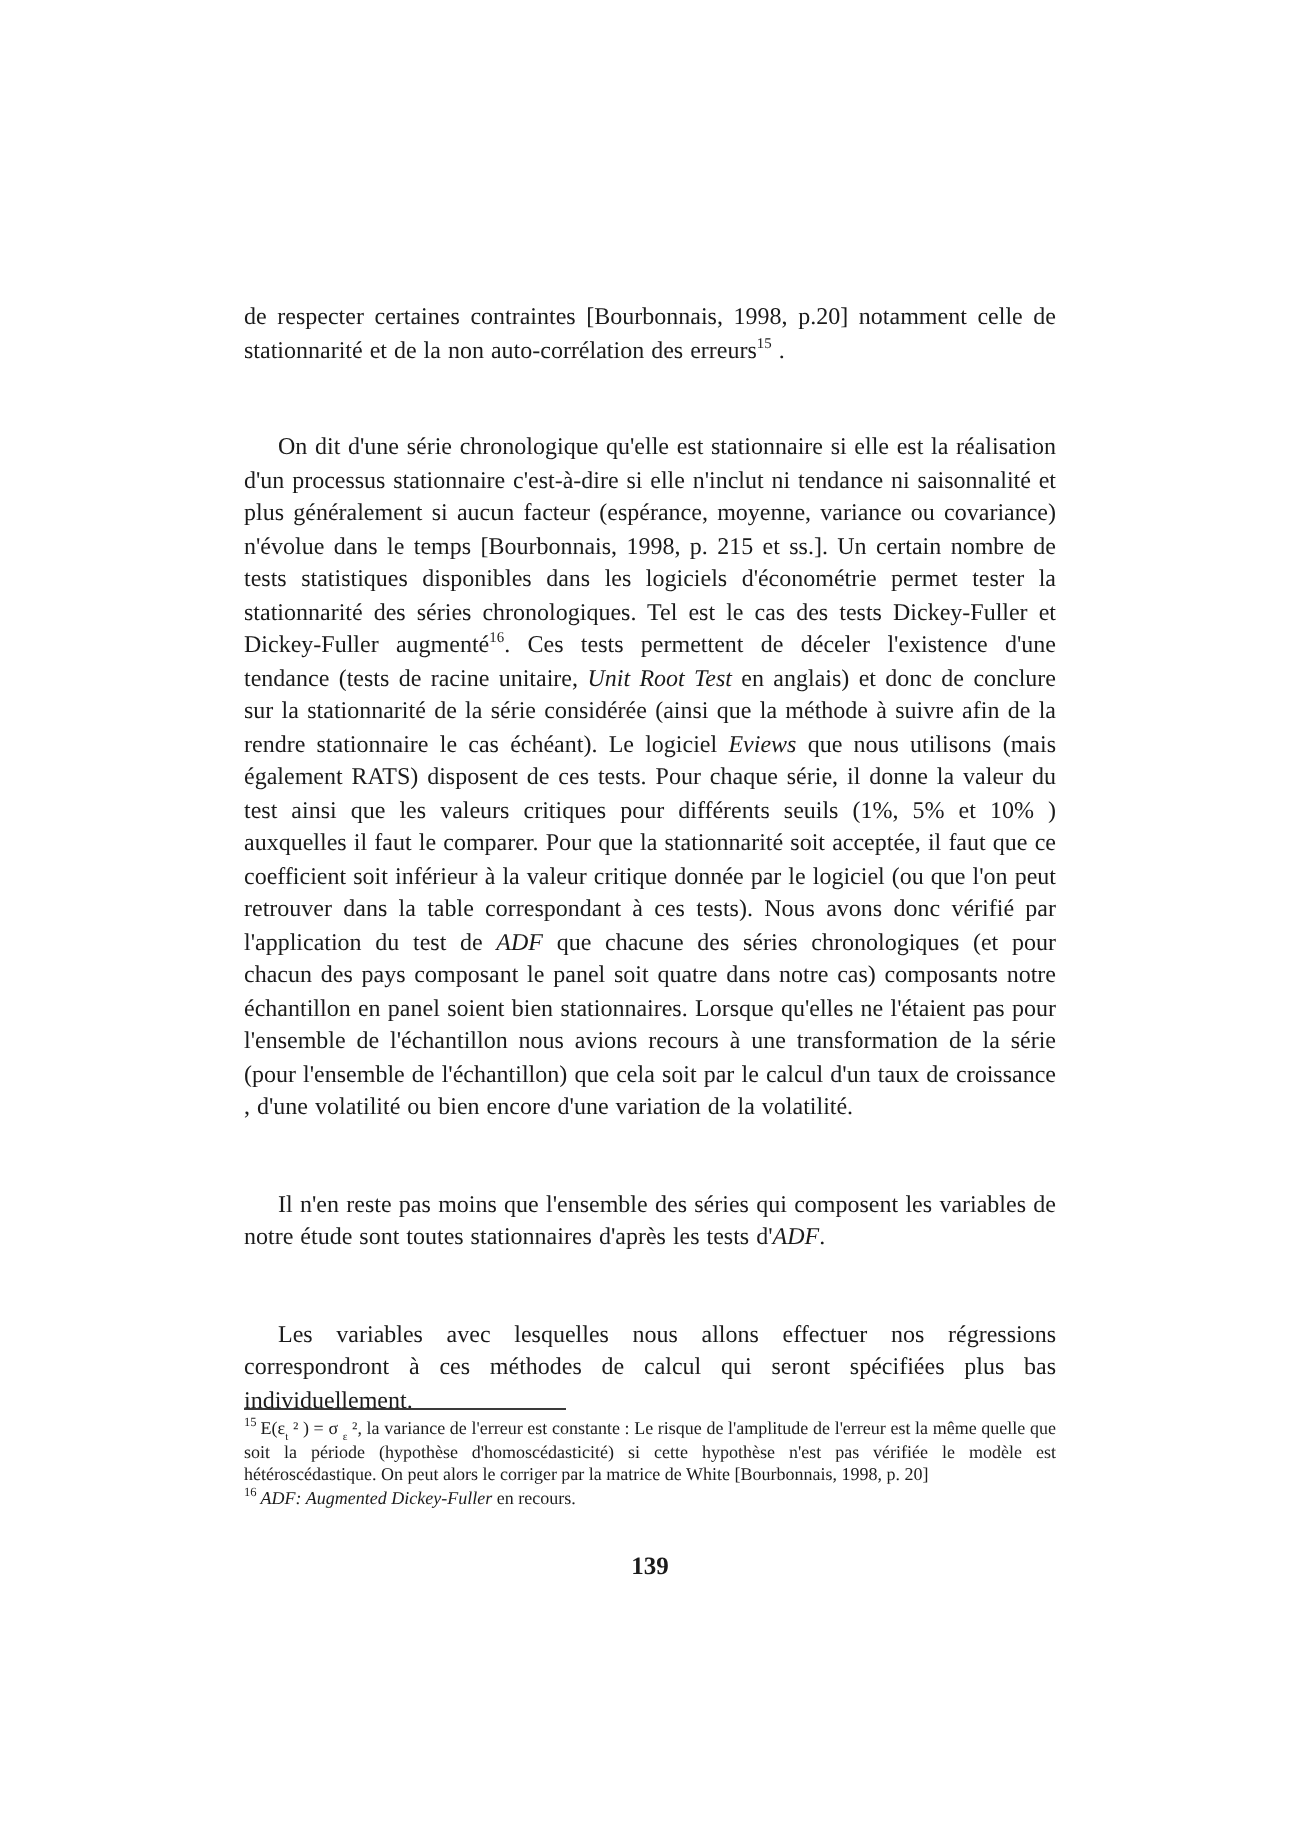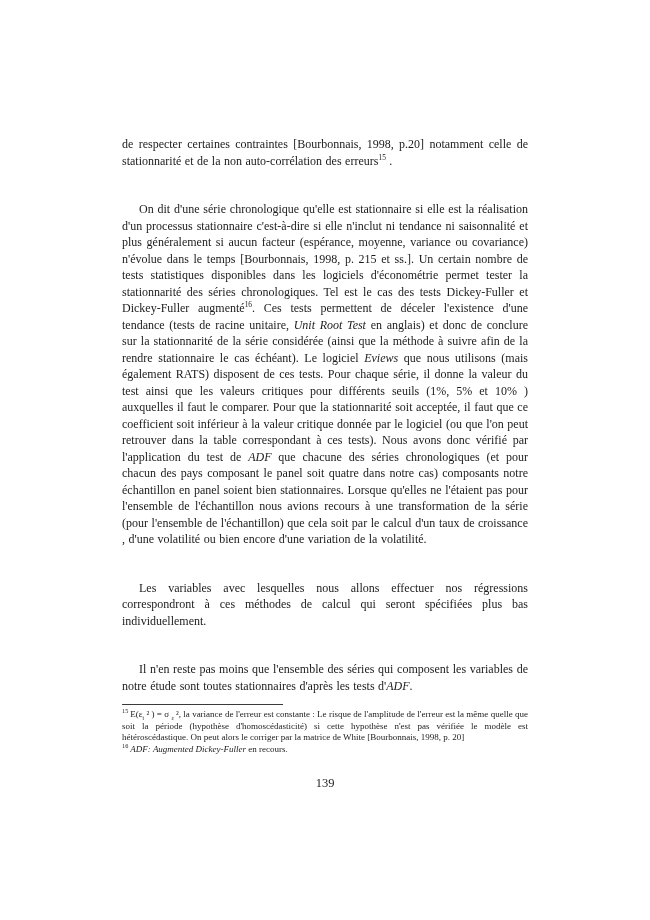--- a/index.html
+++ b/index.html
@@ -12,21 +12,21 @@
     width: 650px;
     height: 920px;
     background: #ffffff;
     font-family: "Liberation Serif", "DejaVu Serif", serif;
     color: #1b1b1b;
     overflow: hidden;
   }
   .content {
     position: absolute;
     left: 122px;
-    top: 136px;
+    top: 150px;
     width: 406px;
   }
   .body-par {
     font-size: 12px;
     line-height: 16.5px;
     text-align: justify;
     margin: 0 0 16.5px 0;
     word-spacing: 0.5px;
   }
   .body-par.ind {
@@ -68,33 +68,34 @@
     line-height: 0;
     margin-right: 2px;
   }
   .page-number {
     position: absolute;
     left: 122px;
     top: 776px;
     width: 406px;
     text-align: center;
     font-size: 12.5px;
+    font-weight: bold;
   }
 </style>
 </head>
 <body>
 
 <div class="page">
 
   <div class="content">
     <div id="paragraphs">
         <p class="body-par"><span>de respecter certaines contraintes [Bourbonnais, 1998, p.20] notamment celle de stationnarité et de la non auto-corrélation des erreurs</span><span class="sup">15</span><span> .</span></p>
         <p class="body-par ind"><span>On dit d'une série chronologique qu'elle est stationnaire si elle est la réalisation d'un processus stationnaire c'est-à-dire si elle n'inclut ni tendance ni saisonnalité et plus généralement si aucun facteur (espérance, moyenne, variance ou covariance) n'évolue dans le temps [Bourbonnais, 1998, p. 215 et ss.]. Un certain nombre de tests statistiques disponibles dans les logiciels d'économétrie permet tester la stationnarité des séries chronologiques. Tel est le cas des tests Dickey-Fuller et Dickey-Fuller augmenté</span><span class="sup">16</span><span>. Ces tests permettent de déceler l'existence d'une tendance (tests de racine unitaire, </span><span class="it">Unit Root Test</span><span> en anglais)  et donc de conclure sur la stationnarité de la série considérée (ainsi que la méthode à suivre afin de la rendre stationnaire le cas échéant). Le logiciel </span><span class="it">Eviews</span><span> que nous utilisons (mais également RATS) disposent de ces tests. Pour chaque série, il donne la valeur du test ainsi que les valeurs critiques pour différents seuils (1%, 5% et 10% ) auxquelles il faut le comparer. Pour que la stationnarité soit acceptée, il faut que ce coefficient soit inférieur à la valeur critique donnée par le logiciel (ou que l'on peut retrouver dans la table correspondant à ces tests). Nous avons donc vérifié par l'application du test de </span><span class="it">ADF</span><span> que chacune des séries chronologiques (et pour chacun des pays composant le panel soit quatre dans notre cas) composants notre échantillon en panel soient bien stationnaires. Lorsque qu'elles ne l'étaient pas pour l'ensemble de l'échantillon nous avions recours à une transformation de la série (pour l'ensemble de l'échantillon) que cela soit par le calcul d'un taux de croissance , d'une volatilité ou bien encore d'une variation de la volatilité.</span></p>
+        <p class="body-par ind"><span>Il n'en reste pas moins que l'ensemble des séries qui composent les variables de notre étude sont toutes stationnaires d'après les tests d'</span><span class="it">ADF</span><span>.</span></p>
         <p class="body-par ind"><span>Les variables avec lesquelles nous allons effectuer nos régressions correspondront à ces méthodes de calcul qui seront spécifiées plus bas individuellement.</span></p>
-        <p class="body-par ind"><span>Il n'en reste pas moins que l'ensemble des séries qui composent les variables de notre étude sont toutes stationnaires d'après les tests d'</span><span class="it">ADF</span><span>.</span></p>
       </div>
   </div>
 
   <div class="footnotes">
     <div class="fn-rule"></div>
     <div id="footnotes">
         <p class="footnote"><span class="fn-marker">15</span><span>E(ε</span><span class="subm">t</span><span> ² ) = σ </span><span class="subm">ε</span><span> ², la variance de l'erreur est constante : Le risque de l'amplitude de l'erreur est la même quelle que soit la période (hypothèse d'homoscédasticité) si cette hypothèse n'est pas vérifiée le modèle est hétéroscédastique. On peut alors le corriger par la matrice de White [Bourbonnais, 1998, p. 20]</span></p>
         <p class="footnote"><span class="fn-marker">16</span><span class="it">ADF: Augmented Dickey-Fuller</span><span> en recours.</span></p>
       </div>
   </div>

